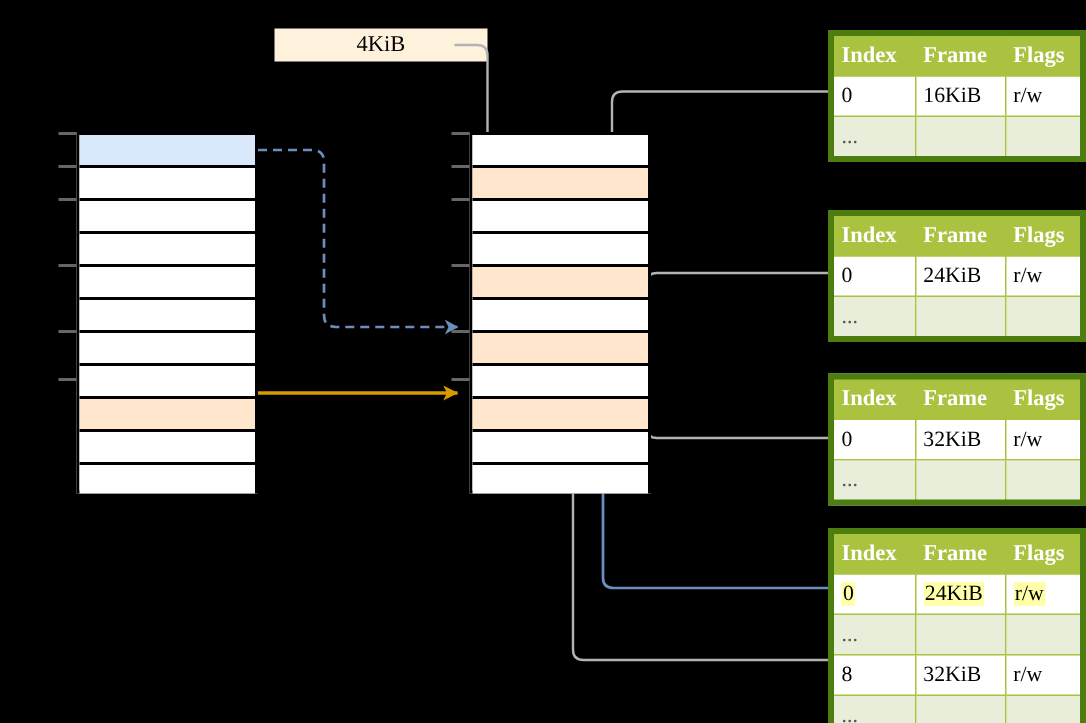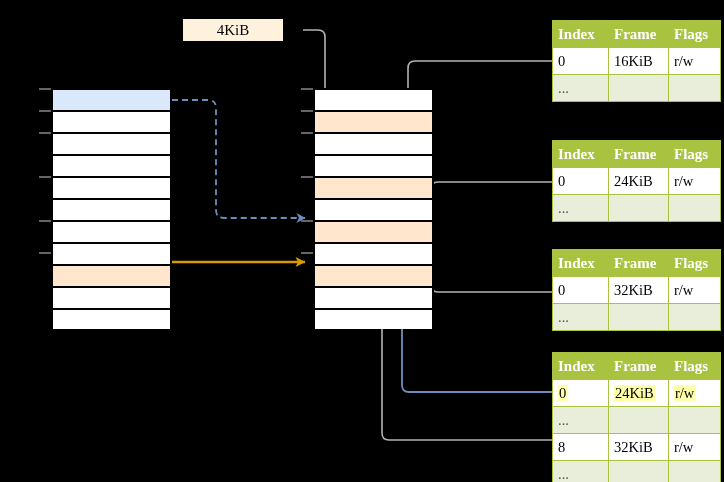--- a/index.html
+++ b/index.html
@@ -42,21 +42,21 @@
     position: absolute;
     height: 2px;
     width: 12px;
     background: #666666;
   }
 
   
   .ptable {
     position: absolute;
     border-collapse: collapse;
-    border: 1px solid #4d7c0f;
+    border: 4px solid #4d7c0f;
     background: #ffffff;
     font-size: 14.5px;
     table-layout: fixed;
   }
   .ptable th {
     background: #a9c23f;
     color: #ffffff;
     font-weight: bold;
     text-align: left;
     padding: 2px 5px;
@@ -102,21 +102,21 @@
     width: 724px;
     height: 482px;
     pointer-events: none;
   }
 </style>
 </head>
 <body>
 
 <div id="stage">
 
-  <div class="labelbox" style="left:183px; top:19px; width:100px;">4KiB</div>
+  <div class="labelbox" style="left:183px; top:19px; width:142px;">4KiB</div>
 
   <svg class="overlay" viewBox="0 0 724 482">
     <defs>
       <marker id="mk-gray-down" markerWidth="9" markerHeight="9" refX="4.5" refY="7.5" orient="auto" markerUnits="userSpaceOnUse">
         <path d="M0.5,1 L8.5,1 L4.5,8 Z" fill="#c9c9c9"></path>
       </marker>
       <marker id="mk-gray-up" markerWidth="9" markerHeight="9" refX="4.5" refY="1.5" orient="auto" markerUnits="userSpaceOnUse">
         <path d="M0.5,8 L8.5,8 L4.5,1 Z" fill="#c9c9c9"></path>
       </marker>
       <marker id="mk-blue-up" markerWidth="11" markerHeight="11" refX="5.5" refY="1.5" orient="auto" markerUnits="userSpaceOnUse">

